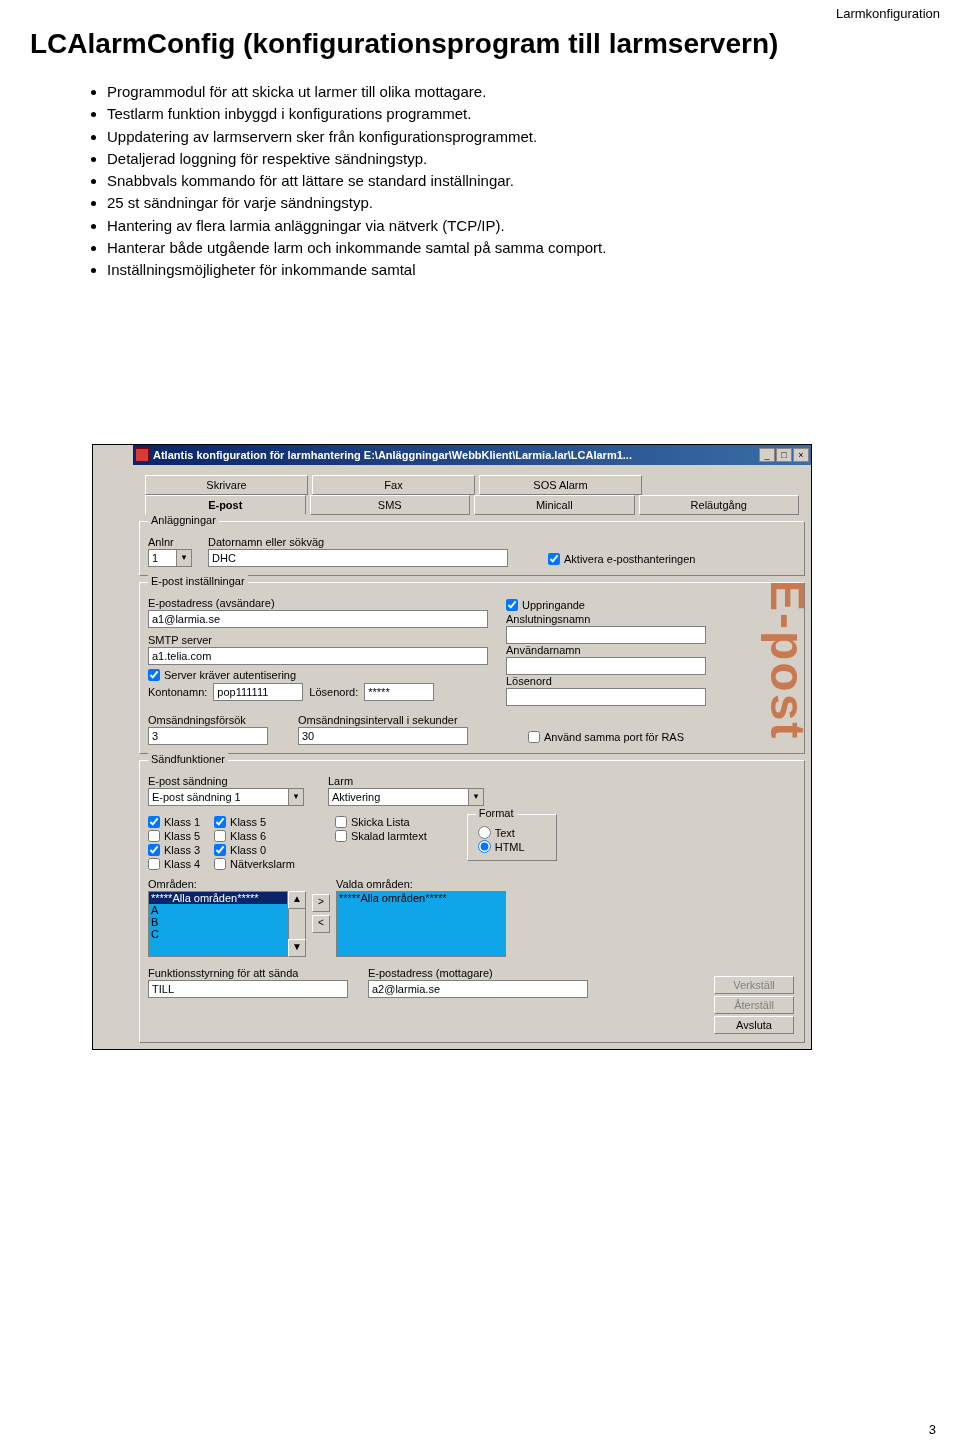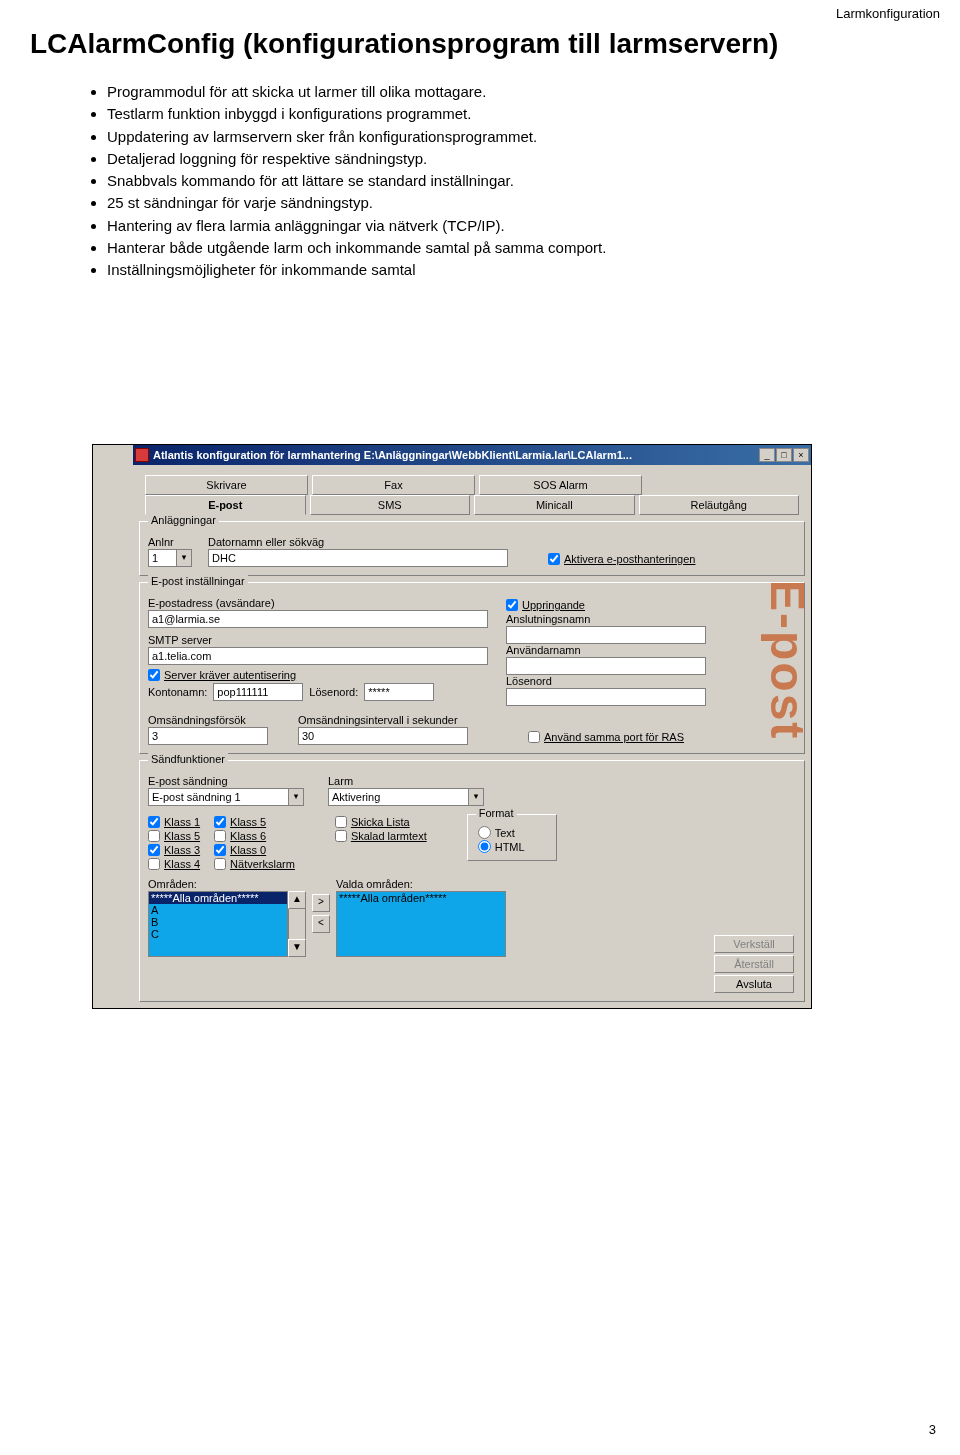--- a/index.html
+++ b/index.html
@@ -135,21 +135,21 @@
   .sel .txt { border-right: none; }
   .sel .drop {
     width: 16px; height: 18px;
     background: #d4d0c8;
     border: 1px solid #808080;
     text-align:center;
     font-size: 9px;
     line-height: 14px;
   }
   .row { display:flex; align-items:flex-end; gap:10px; }
-  .chk { display:flex; align-items:flex-end; gap:4px; font-size:11px; margin:2px 0;text-decoration:underline; }
+  .chk { display:flex; align-items:flex-end; gap:4px; font-size:11px; margin:2px 0; }
   .chk input { width:12px; height:12px; }
   .rad { display:flex; align-items:center; gap:4px; font-size:11px; margin:1px 0; }
   .stamp {
     position: absolute;
     right: -10px;
     top: 58px;
     font-size: 48px;
     font-weight: bold;
     color: #c66a3a;
     writing-mode: vertical-rl;
@@ -410,20 +410,30 @@
             <div class="arrowbtn">&lt;</div>
           </div>
           <div>
             <span class="lbl">Valda områden:</span>
             <div class="listbox" style="width:170px; height:66px">
               <div style="padding:0 2px">*****Alla områden*****</div>
             </div>
           </div>
         </div>
 
+        <div class="row" style="margin-top:10px; gap:20px">
+          <div style="width:200px">
+            <span class="lbl">Funktionsstyrning för att sända</span>
+            <input class="txt" style="width: 100%;" value="TILL">
+          </div>
+          <div style="width:220px">
+            <span class="lbl">E-postadress (mottagare)</span>
+            <input class="txt" style="width: 100%;" value="a2@larmia.se">
+          </div>
+        </div>
 
         <div class="right-buttons">
           <div class="btn disabled">Verkställ</div>
           <div class="btn disabled">Återställ</div>
           <div class="btn">Avsluta</div>
         </div>
       </div>
     </div>
   </div>
 </div>

